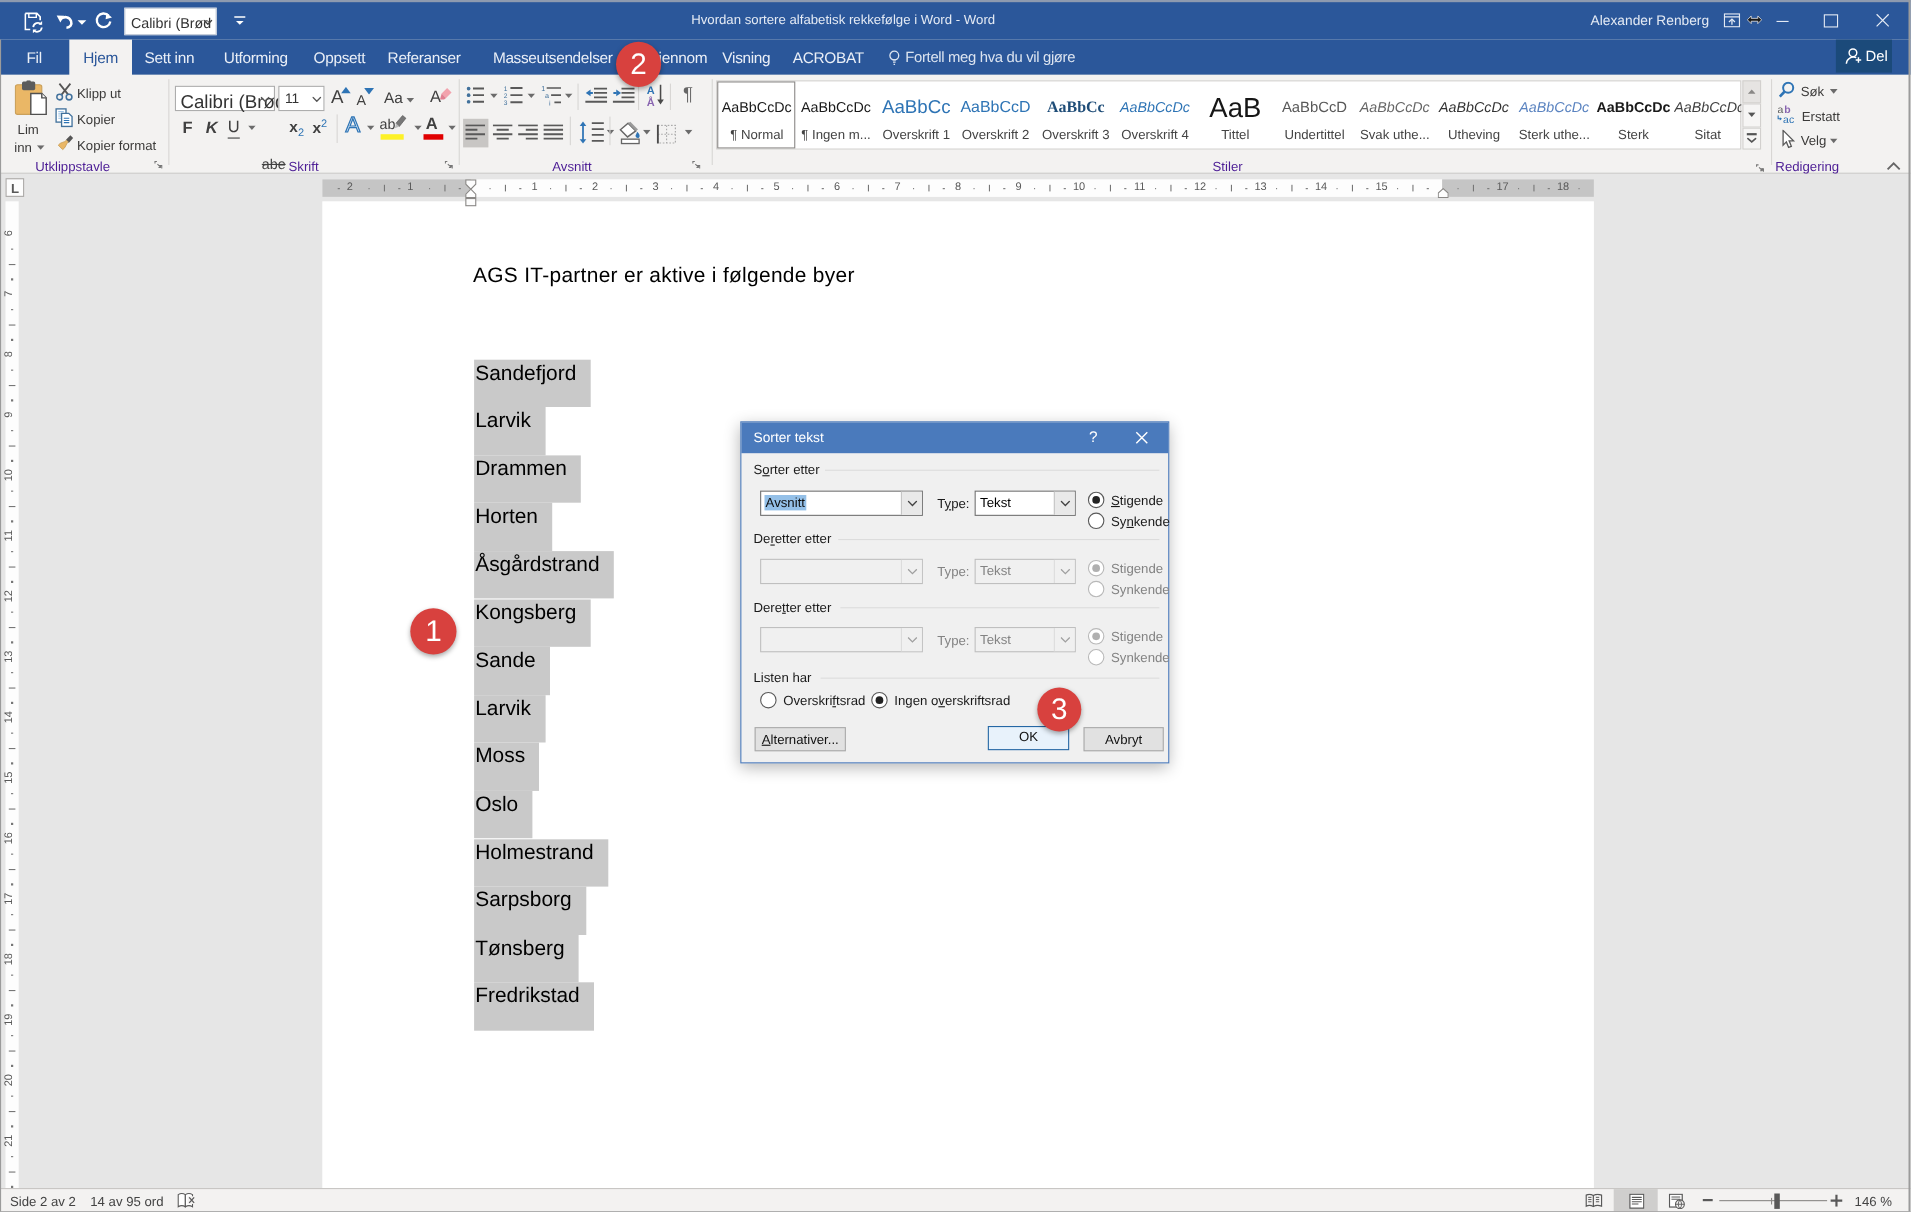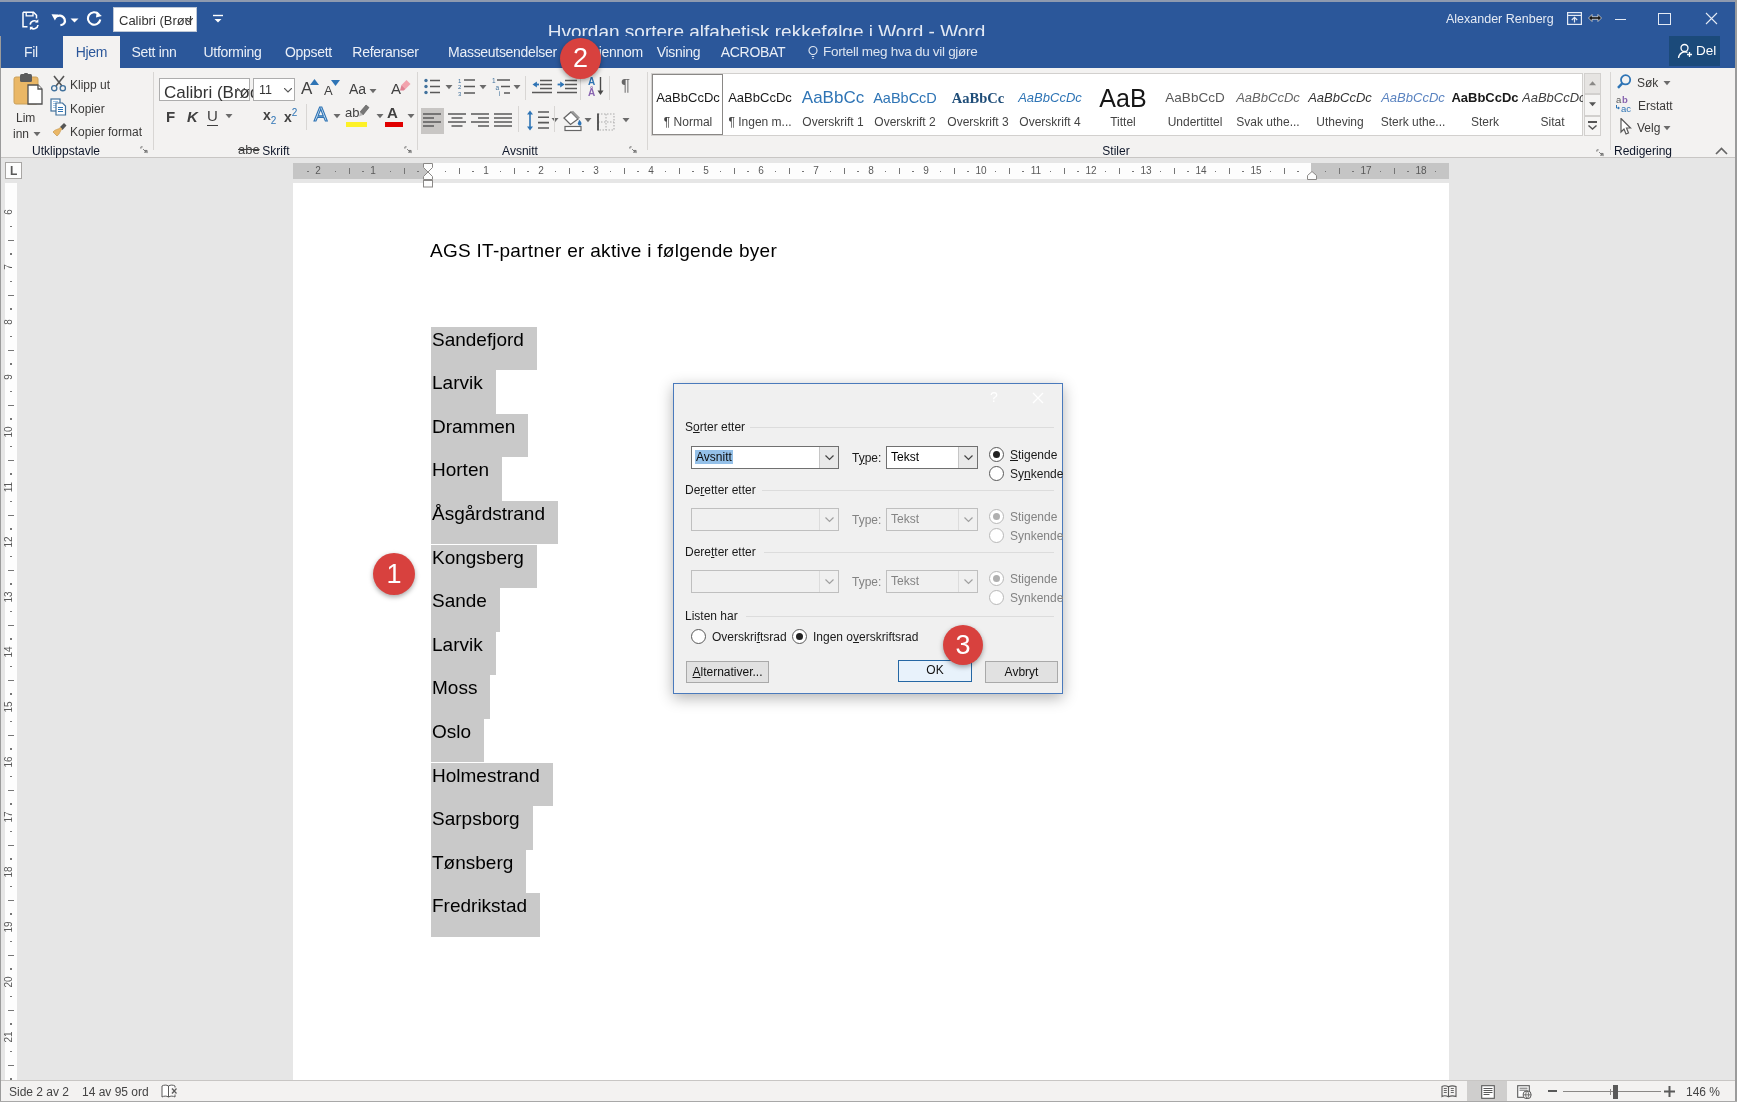--- a/index.html
+++ b/index.html
@@ -3,33 +3,33 @@
 <meta charset="utf-8">
 <style>
 * { margin:0; padding:0; box-sizing:border-box; }
 html,body { width:1737px; height:1102px; overflow:hidden; }
 body { font-family:"Liberation Sans", sans-serif; position:relative; background:#e6e6e6; }
 .abs { position:absolute; }
 .win { position:absolute; left:0; top:0; width:1737px; height:1102px; }
 
 
 .titlebar { position:absolute; left:0; top:0; width:1737px; height:36px; background:#2b579a; border-top:2px solid #8e9aaf; }
-.title { position:absolute; top:19px; left:0; width:1533px; text-align:center; color:#e4eaf4; font-size:19px; }
+.title { position:absolute; top:9px; left:0; width:1533px; text-align:center; color:#e4eaf4; font-size:12px; }
 .uname { position:absolute; top:10px; left:1446px; color:#e4eaf4; font-size:12.5px; }
 
 
 .tabrow { position:absolute; left:0; top:36px; width:1737px; height:32px; background:#2b579a; }
 .tab { position:absolute; top:0; height:32px; color:#eaeff7; font-size:14px; letter-spacing:-0.3px; line-height:32px; text-align:center; }
 .tab.active { background:#f3f2f1; color:#2b579a; height:34px; }
 .delbtn { position:absolute; left:1669px; top:0; width:51px; height:30px; background:#1b4a7a; color:#fff; font-size:13.5px; }
 
 
 .ribbon { position:absolute; left:0; top:68px; width:1737px; height:90px; background:#f3f2f1; border-bottom:1px solid #c8c6c4; }
 .gsep { position:absolute; top:4px; height:78px; width:1px; background:#d8d6d4; }
-.glabel { position:absolute; top:76px; font-size:12px; color:#0f172a; text-align:center; }
+.glabel { position:absolute; top:76px; font-size:12px; color:#4c1d95; text-align:center; }
 .rtx { font-size:12px; color:#3b3a39; }
 .launcher { position:absolute; width:8px; height:8px; }
 .stycell { position:absolute; top:6px; width:72px; height:61px; overflow:hidden; text-align:center; }
 .stycell .samp { position:absolute; top:11px; left:0; right:0; height:26px; line-height:26px; white-space:nowrap; overflow:hidden; }
 .stycell .slab { position:absolute; top:41px; left:0; right:0; font-size:12px; color:#444; white-space:nowrap; overflow:hidden; }
 
 
 .docarea { position:absolute; left:1px; top:158px; width:1734px; height:922px; background:#e6e6e6; overflow:hidden; }
 .page { position:absolute; left:292px; top:25px; width:1156px; height:897px; background:#fff; }
 
@@ -644,20 +644,21 @@
       <div class="vtick" style="top:851.5px;"></div>
       <div class="vdot" style="top:837.75px;"></div>
       <div class="vdot" style="top:865.25px;"></div>
       <div class="vnum" style="top:873px;">21</div>
       <div class="vtick" style="top:906.5px;"></div>
       <div class="vdot" style="top:892.75px;"></div>
       <div class="vdot" style="top:920.25px;"></div>
     </div>
 
   <div class="dialog">
+    <div class="dlgtitle">Sorter tekst</div>
     <div class="abs" style="left:316px;top:5px;width:16px;height:18px;color:#fff;font-size:14px;">?</div>
     <svg class="abs" style="left:358px;top:8px" width="12" height="12" viewBox="0 0 12 12">
         <path d="M1 1 L11 11 M11 1 L1 11" stroke="#fff" stroke-width="1.3"></path>
       </svg>
     <div class="dlglabel" style="left:11px;top:36px;">S<u>o</u>rter etter</div>
     <div class="dlgline" style="left:76px;top:43px;width:304px;"></div>
     <div class="combo" style="left:17px;top:62px;width:148px;">
       <span class="abs" style="left:3px;top:3px;background:#94c0e8;color:#0c0c0c;padding:0 1px;">Avsnitt</span>
       <div class="arrowbox">
           <svg style="position:absolute;left:5px;top:8px" width="9" height="6" viewBox="0 0 9 6">

